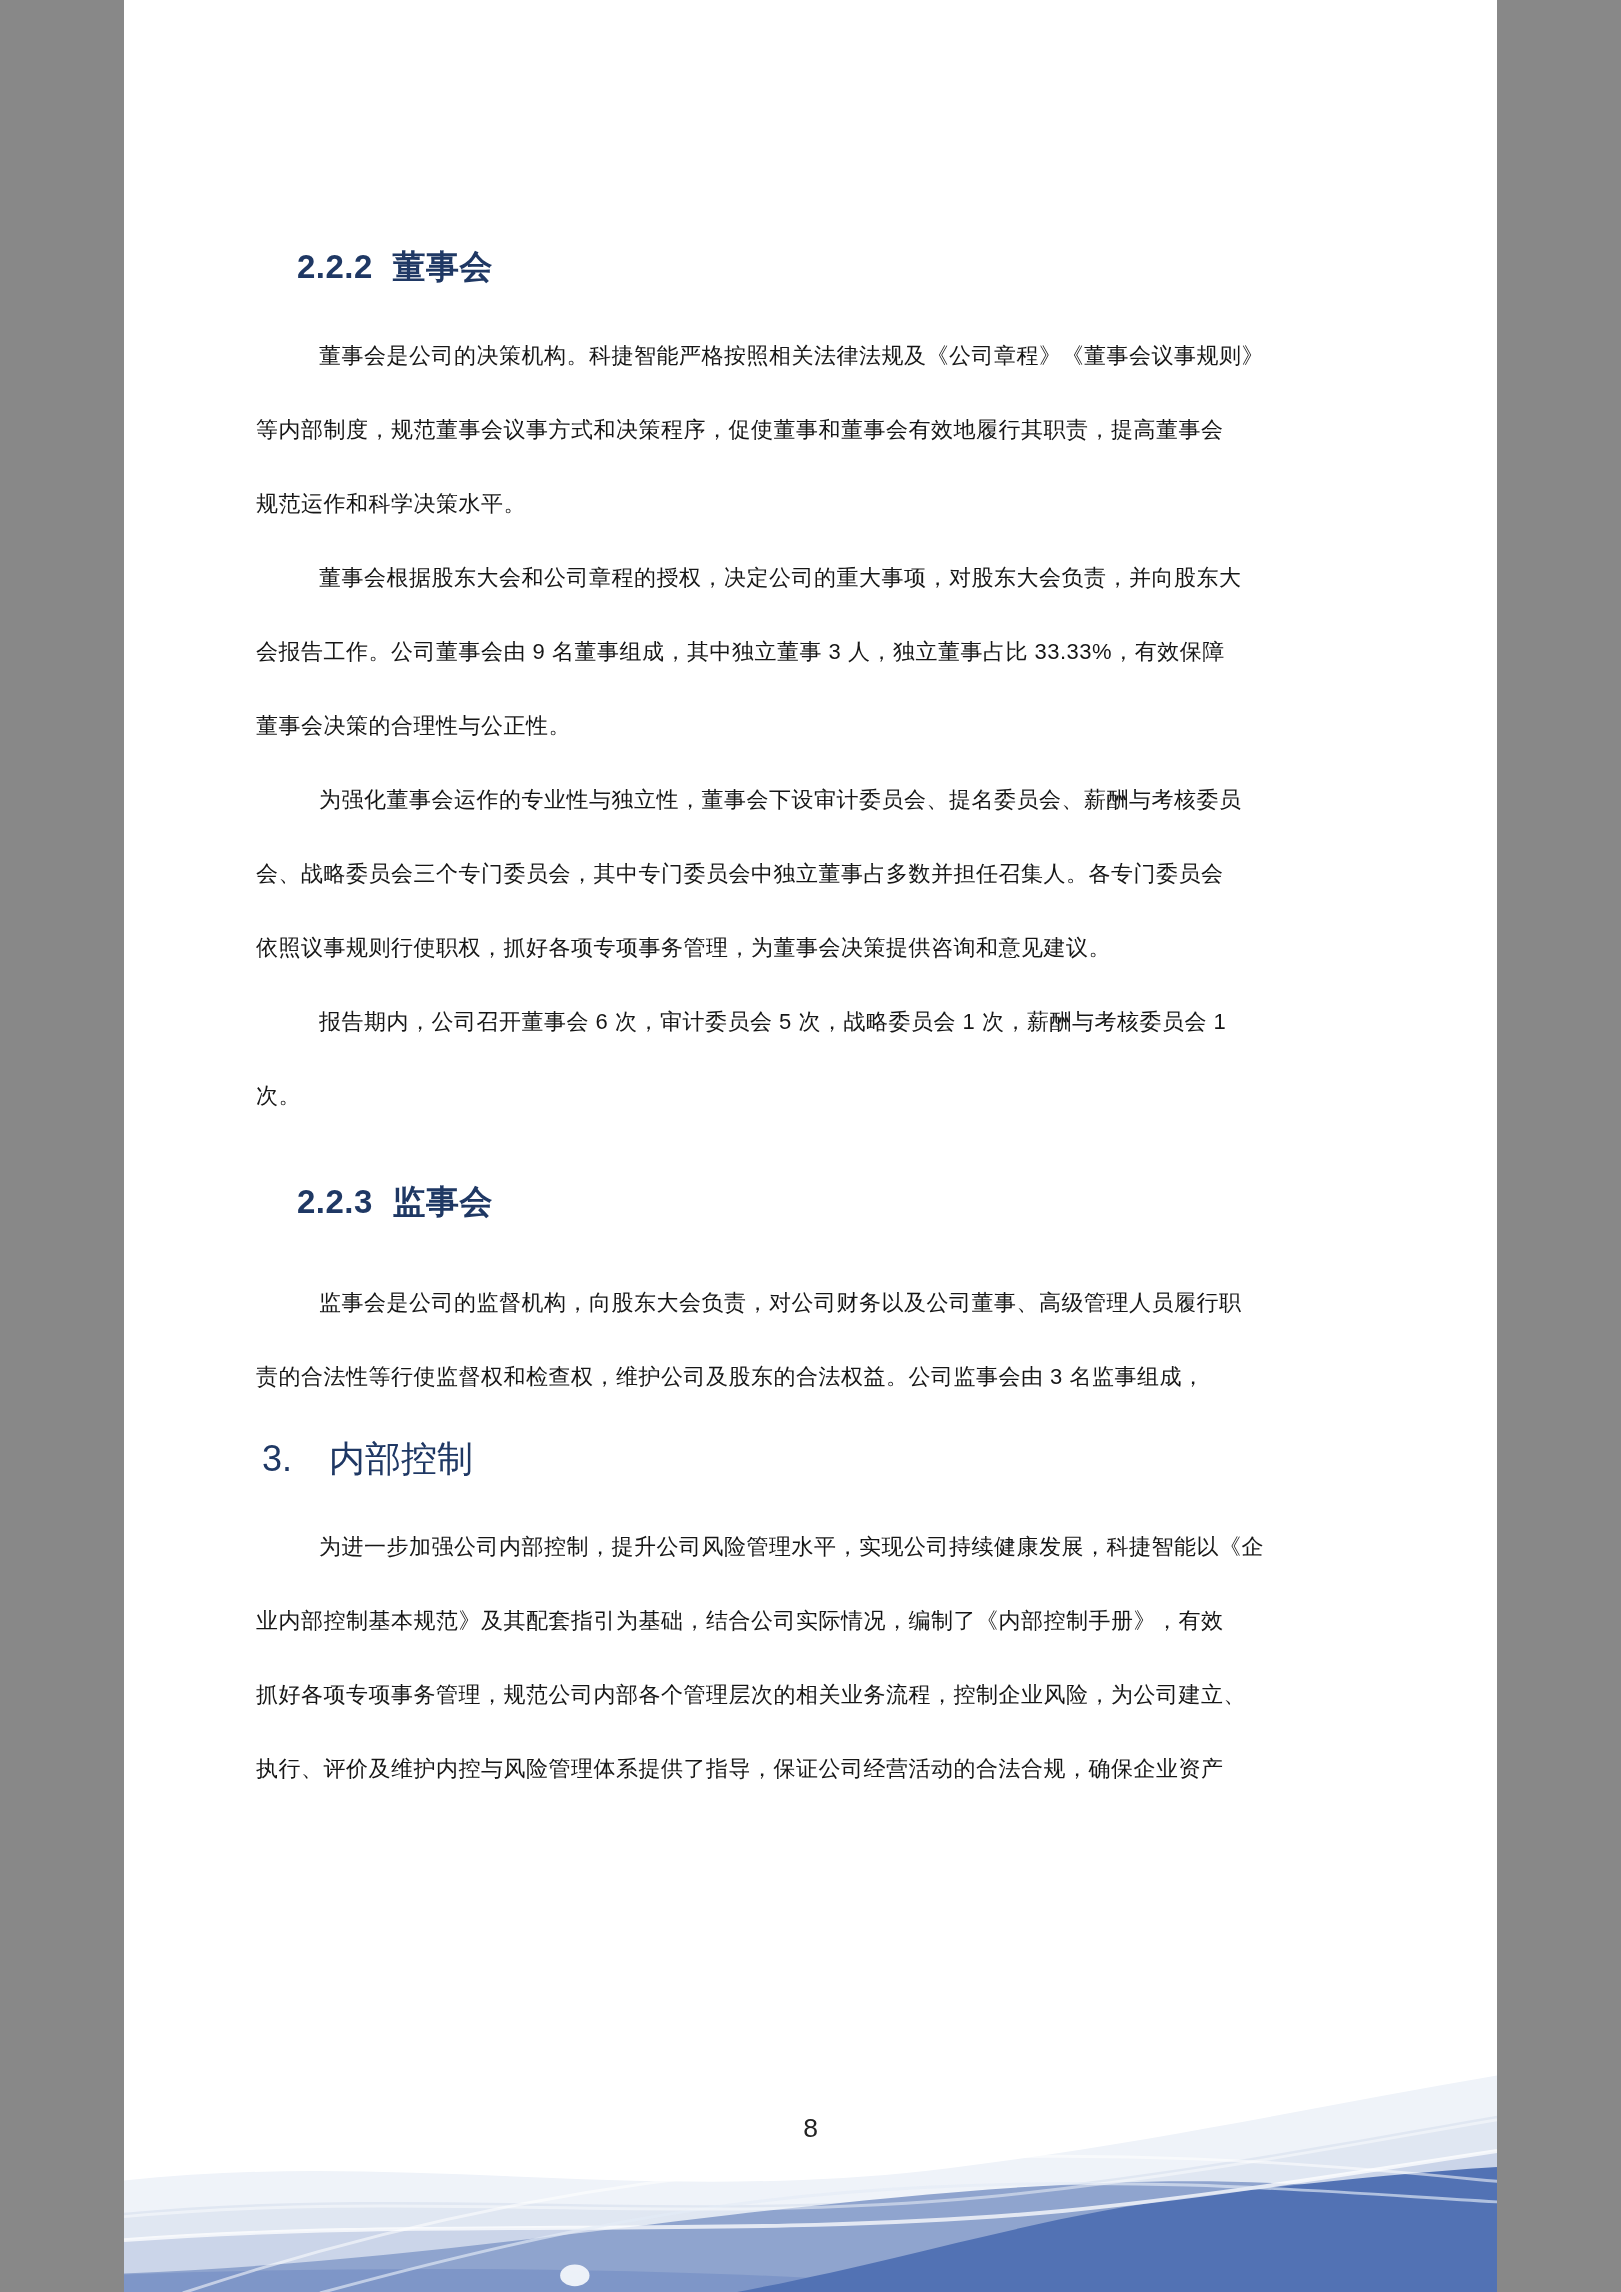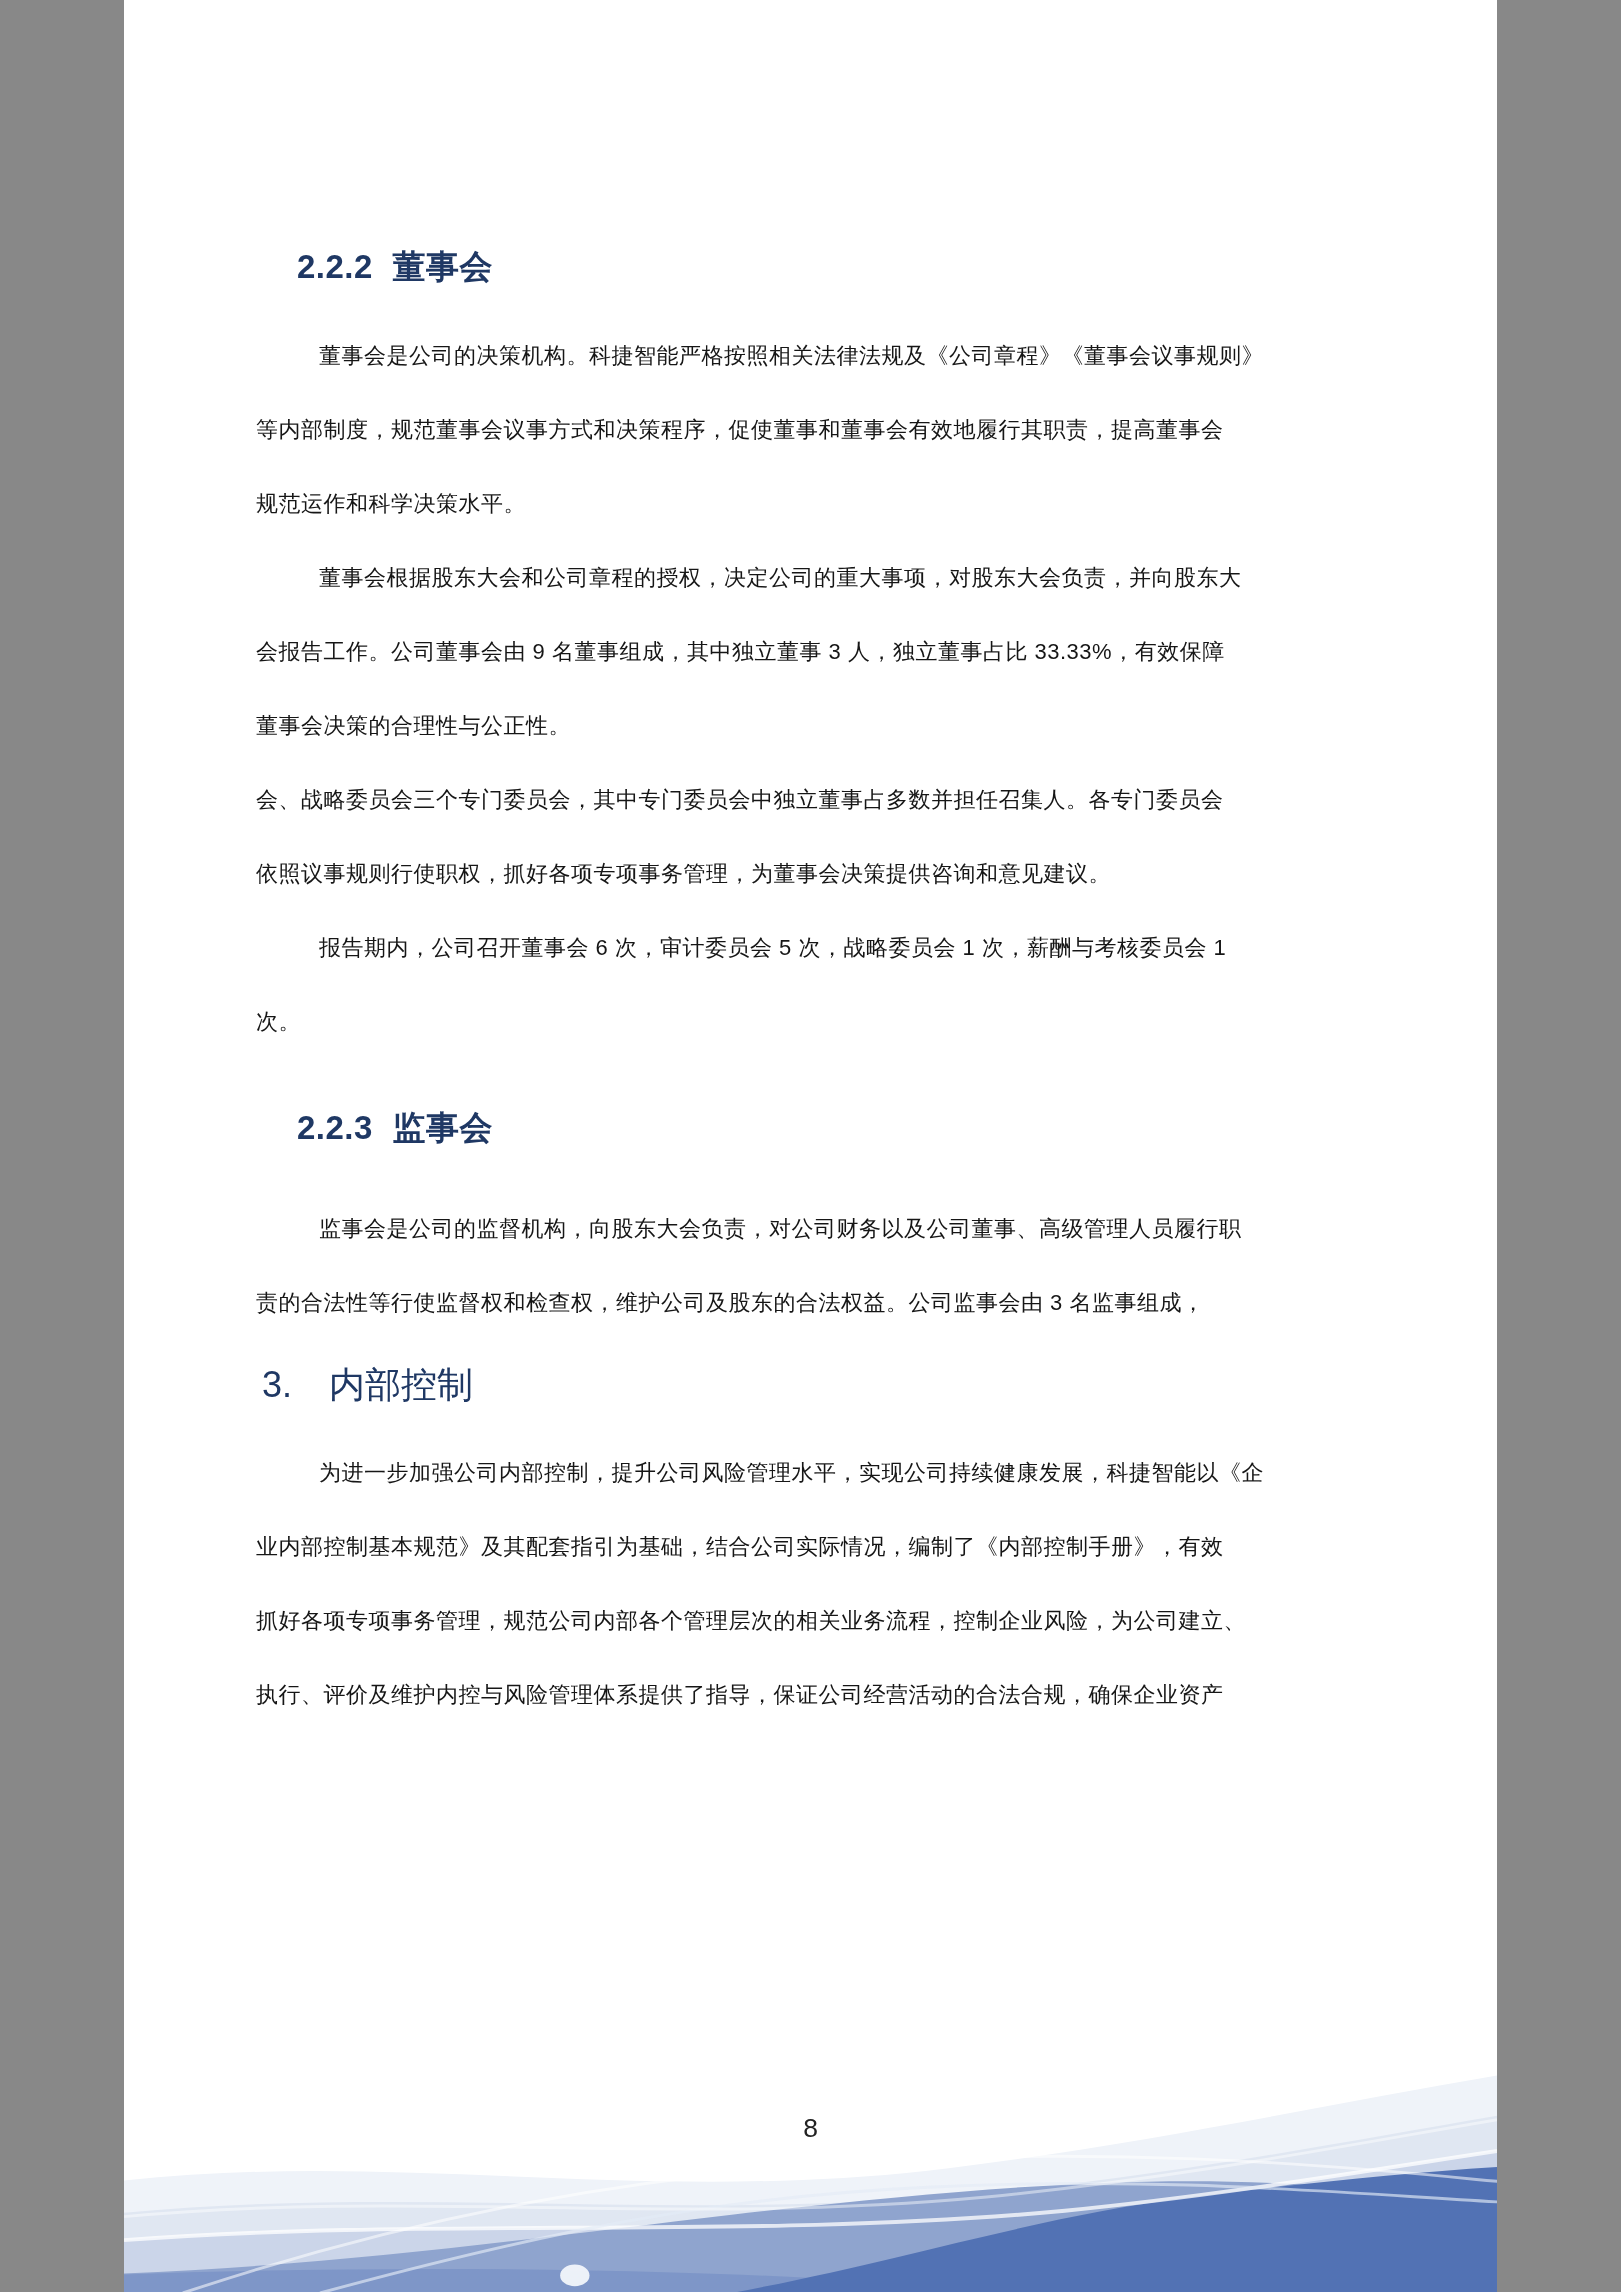--- a/index.html
+++ b/index.html
@@ -51,20 +51,21 @@
     <div class="h3">
       <span class="h-num">2.2.2</span><span>董事会</span>
     </div>
 
     <div class="ln indent">董事会是公司的决策机构。科捷智能严格按照相关法律法规及《公司章程》《董事会议事规则》</div>
     <div class="ln">等内部制度，规范董事会议事方式和决策程序，促使董事和董事会有效地履行其职责，提高董事会</div>
     <div class="ln">规范运作和科学决策水平。</div>
     <div class="ln indent">董事会根据股东大会和公司章程的授权，决定公司的重大事项，对股东大会负责，并向股东大</div>
     <div class="ln">会报告工作。公司董事会由 9 名董事组成，其中独立董事 3 人，独立董事占比 33.33%，有效保障</div>
     <div class="ln">董事会决策的合理性与公正性。</div>
+    <div class="ln indent">为强化董事会运作的专业性与独立性，董事会下设审计委员会、提名委员会、薪酬与考核委员</div>
     <div class="ln">会、战略委员会三个专门委员会，其中专门委员会中独立董事占多数并担任召集人。各专门委员会</div>
     <div class="ln">依照议事规则行使职权，抓好各项专项事务管理，为董事会决策提供咨询和意见建议。</div>
     <div class="ln indent">报告期内，公司召开董事会 6 次，审计委员会 5 次，战略委员会 1 次，薪酬与考核委员会 1</div>
     <div class="ln">次。</div>
 
     <div class="h3 h3-2">
       <span class="h-num">2.2.3</span><span>监事会</span>
     </div>
 
     <div class="ln indent">监事会是公司的监督机构，向股东大会负责，对公司财务以及公司董事、高级管理人员履行职</div>

